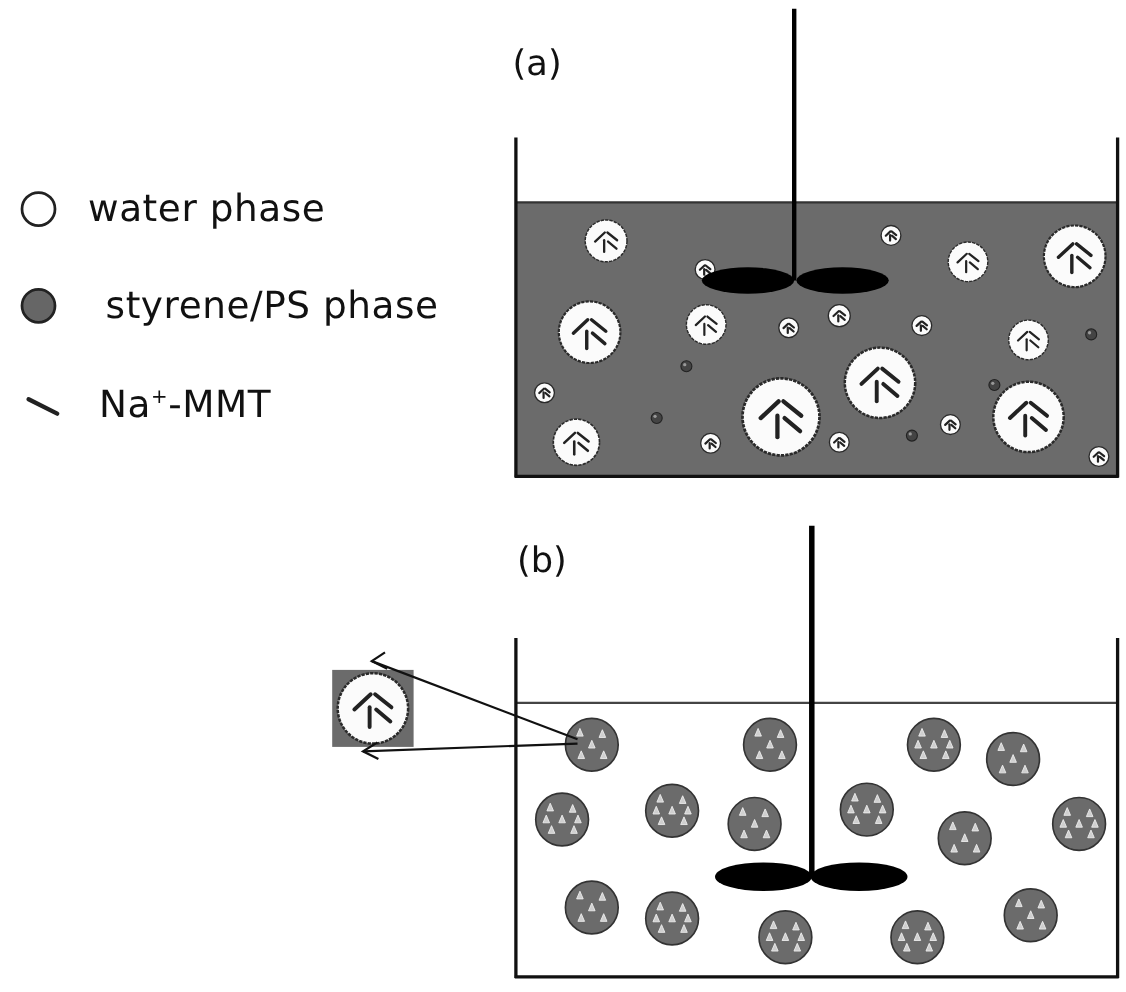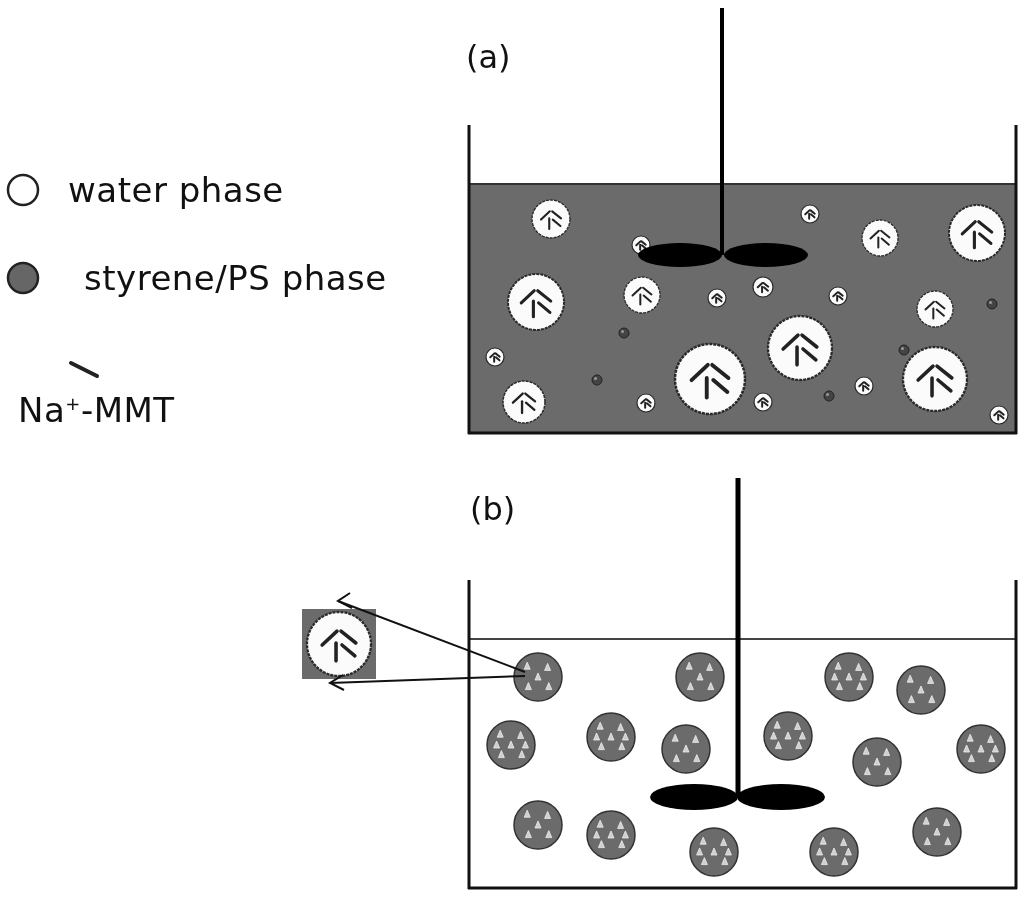--- a/index.html
+++ b/index.html
@@ -1,39 +1,39 @@
 <!DOCTYPE html>
 <html><head>
 <meta charset="utf-8">
 <style>
   html, body { margin: 0; padding: 0; background: #ffffff; }
   body { width: 1024px; height: 902px; position: relative; overflow: hidden;
          font-family: "DejaVu Sans", sans-serif; color: #111; }
-  .legend-item { position: absolute; left: 0; display: flex; align-items: center; }
+  .legend-item { position: absolute; left: 12px; display: flex; align-items: center; }
   .legend-label { font-size: 34px; letter-spacing: 0.5px; white-space: pre; }
   .legend-label sup { font-size: 18px; }
   .panel-label { position: absolute; font-size: 32px; }
   svg#diagram { position: absolute; left: 0; top: 0; }
 </style>
 </head>
 <body>
 
 <div class="legend-item" style="top:168px;">
   <svg width="60" height="44">
     <circle cx="23" cy="22" r="15" fill="#fff" stroke="#222" stroke-width="2.5"></circle>
   </svg>
   <span class="legend-label" style="margin-left:8px;">water phase</span>
 </div>
 <div class="legend-item" style="top:256px;gap:16px;">
   <svg width="60" height="44">
     <circle cx="23" cy="22" r="15" fill="#666" stroke="#222" stroke-width="2.5"></circle>
   </svg>
   <span class="legend-label" style="margin-left:8px;">styrene/PS phase</span>
 </div>
-<div class="legend-item" style="top:346px;flex-direction:column;">
+<div class="legend-item" style="top:346px;">
   <svg width="60" height="44">
     <line x1="14" y1="17" x2="40" y2="30" stroke="#222" stroke-width="4" stroke-linecap="round"></line>
   </svg>
   <span class="legend-label" style="margin-left:18px;"><span>Na</span><sup>+</sup><span>-MMT</span></span>
 </div>
 
 <div class="panel-label" style="left:466px; top:38px;">(a)</div>
 <div class="panel-label" style="left:470px; top:490px;">(b)</div>
 
 <svg id="diagram" width="1024" height="902" xmlns="http://www.w3.org/2000/svg">

